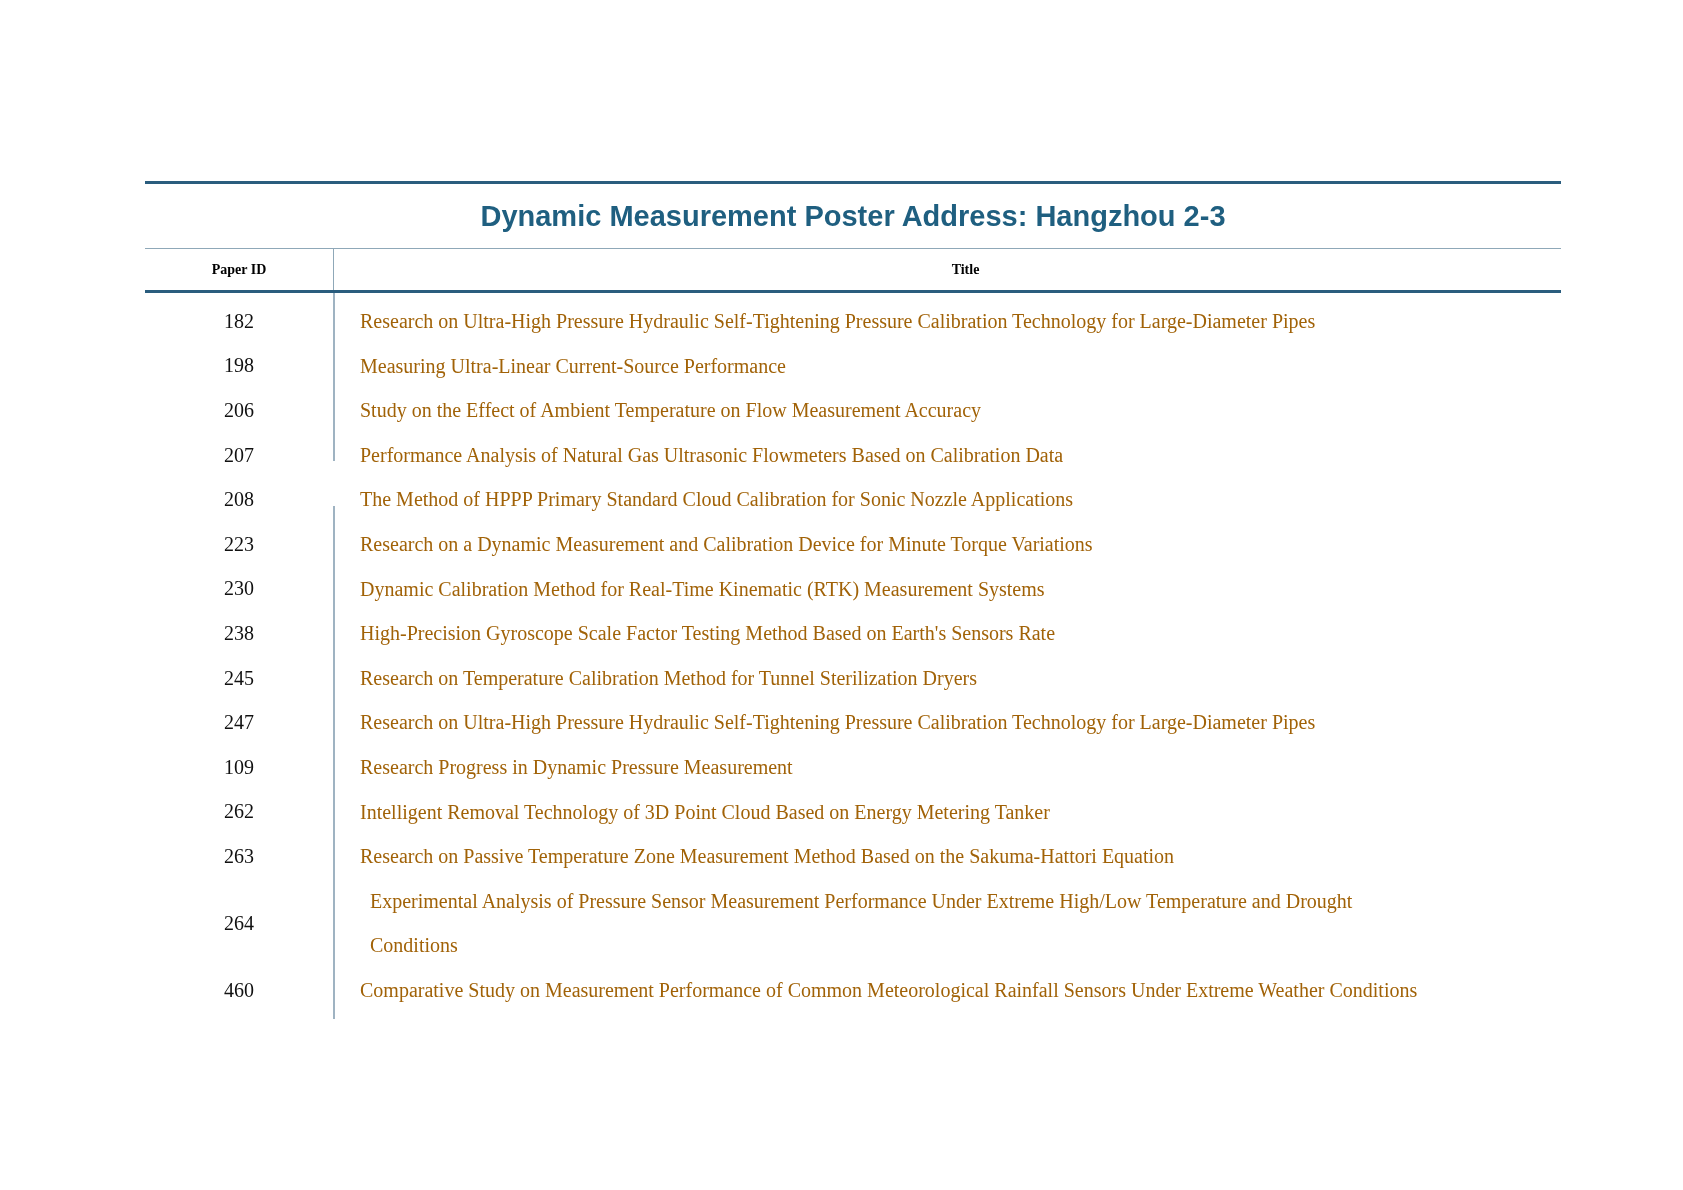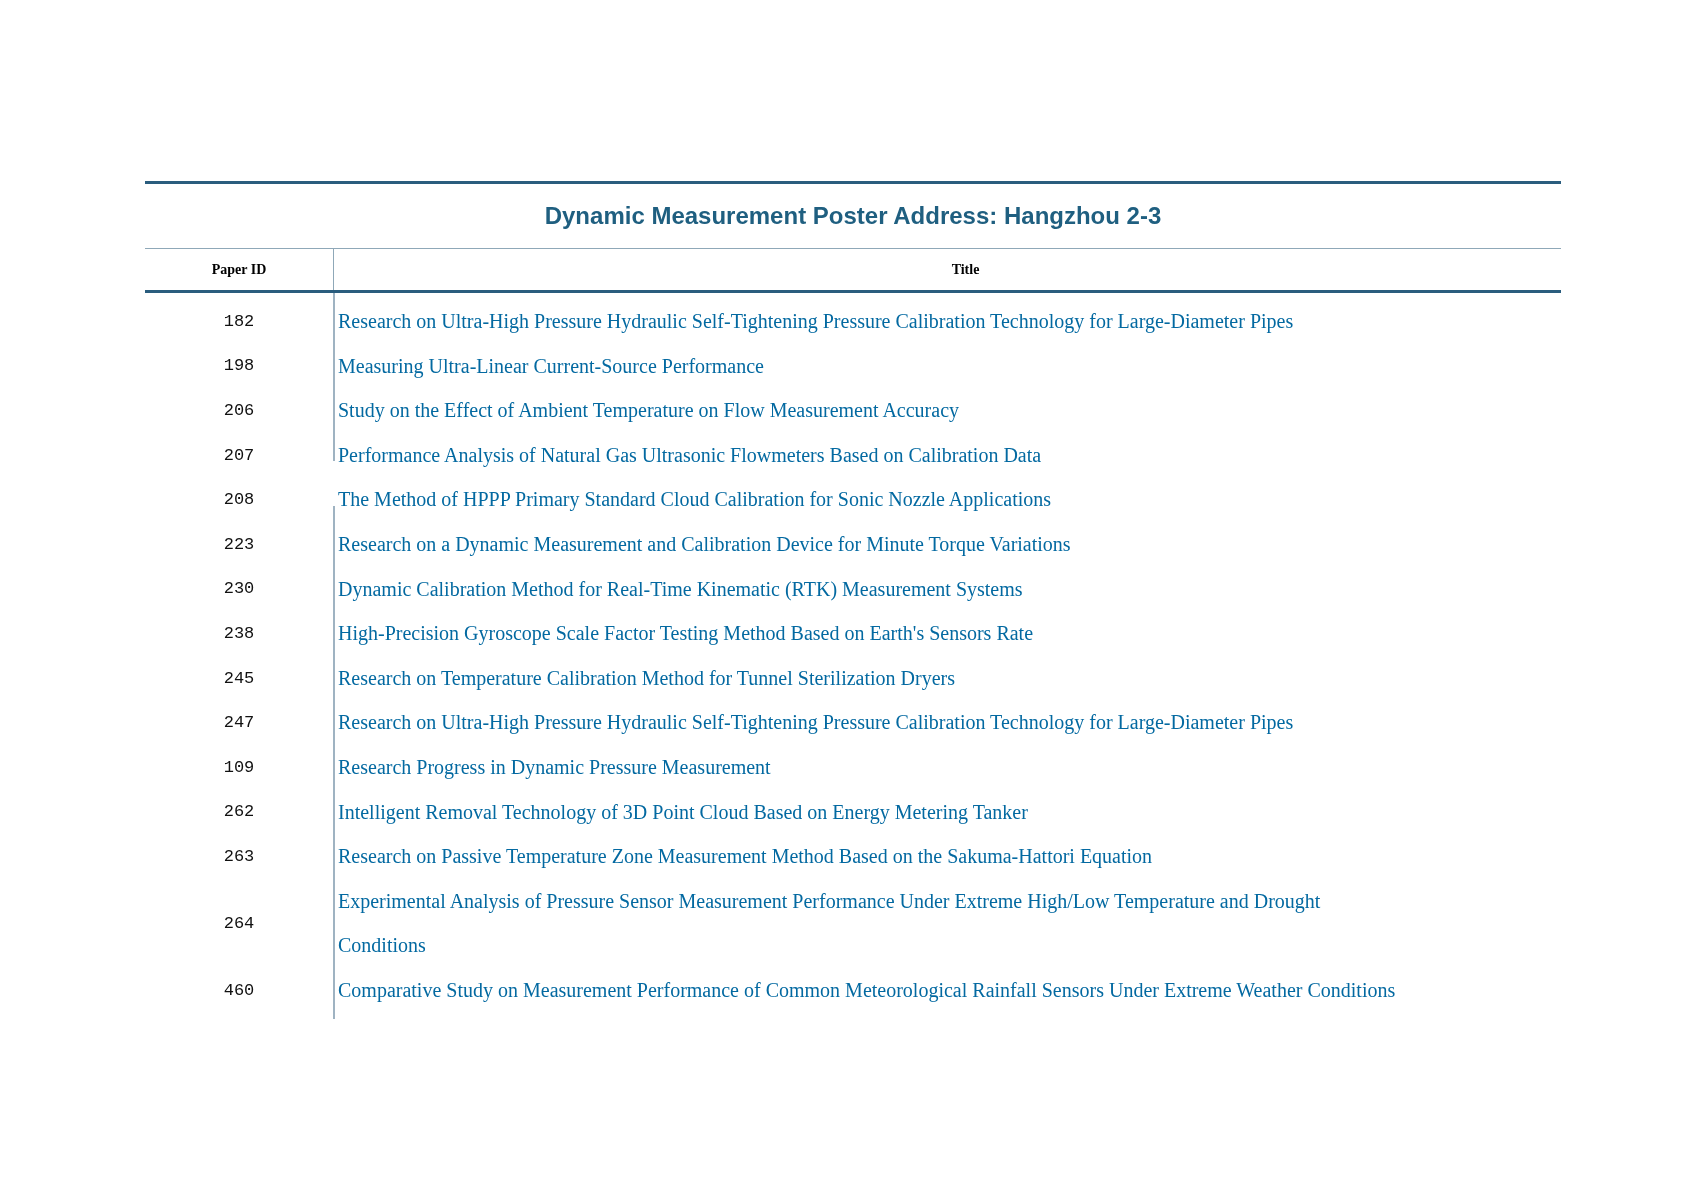--- a/index.html
+++ b/index.html
@@ -1,43 +1,43 @@
 <!DOCTYPE html>
 <html><head>
   <meta charset="utf-8">
   <style>
     html, body { margin: 0; padding: 0; background: #ffffff; }
     body { width: 1683px; height: 1190px; position: relative; overflow: hidden; }
     .table-wrap { position: absolute; left: 145px; top: 181px; width: 1416px; }
     .top-rule { height: 3px; background: #2a5d7e; }
     .heading {
       height: 64px; display: flex; align-items: center; justify-content: center;
-      font-family: "Liberation Sans", sans-serif; font-weight: bold; font-size: 24px;
+      font-family: "Liberation Sans", sans-serif; font-weight: bold; font-size: 29px;
       color: #1f5f80;
     }
     .thin-rule { height: 1px; background: #8fa8b8; }
     .header-row { display: flex; height: 41px; }
     .header-row .col-id, .header-row .col-title {
       font-family: "Liberation Serif", serif; font-weight: bold; font-size: 14px; color: #000;
       display: flex; align-items: center; justify-content: center;
     }
     .col-id { width: 188px; flex: 0 0 188px; }
     .col-title { flex: 1; padding-left: 36px; }
     .header-row .col-title { border-left: 1px solid #8fa8b8; }
     .thick-rule { height: 3px; background: #2a5d7e; }
     .body { position: relative; padding-top: 6px; }
     .divider { position: absolute; left: 188px; width: 2px; background: #9fb3c2; }
     .row { display: flex; min-height: 44.6px; }
     .row .col-id {
-      font-family: Liberation Mono, monospace; font-size: 17px; color: #111;
+      font-family: Liberation Serif, serif; font-size: 20px; color: #111;
       display: flex; align-items: center; justify-content: center;
     }
     .row .col-title {
-      font-family: "Liberation Serif", serif; font-size: 20px; color: #0369a1;
-      padding-left: 5px; line-height: 44.6px;
+      font-family: "Liberation Serif", serif; font-size: 20px; color: #a16207;
+      padding-left: 27px; line-height: 44.6px;
     }
   </style>
 </head>
 <body>
 
 <div class="table-wrap">
   <div class="top-rule"></div>
   <div class="heading">Dynamic Measurement Poster Address: Hangzhou 2-3</div>
   <div class="thin-rule"></div>
   <div class="header-row">
@@ -95,20 +95,20 @@
       <div class="row">
         <div class="col-id">262</div>
         <div class="col-title">Intelligent Removal Technology of 3D Point Cloud Based on Energy Metering Tanker</div>
       </div>
       <div class="row">
         <div class="col-id">263</div>
         <div class="col-title">Research on Passive Temperature Zone Measurement Method Based on the Sakuma-Hattori Equation</div>
       </div>
       <div class="row">
         <div class="col-id">264</div>
-        <div class="col-title" style="max-width: 1040px;">Experimental Analysis of Pressure Sensor Measurement Performance Under Extreme High/Low Temperature and Drought Conditions</div>
+        <div class="col-title" style="max-width: 1040px; margin-left: 10px;">Experimental Analysis of Pressure Sensor Measurement Performance Under Extreme High/Low Temperature and Drought Conditions</div>
       </div>
       <div class="row">
         <div class="col-id">460</div>
         <div class="col-title">Comparative Study on Measurement Performance of Common Meteorological Rainfall Sensors Under Extreme Weather Conditions</div>
       </div>
     </div>
 </div>
 
 </body></html>

